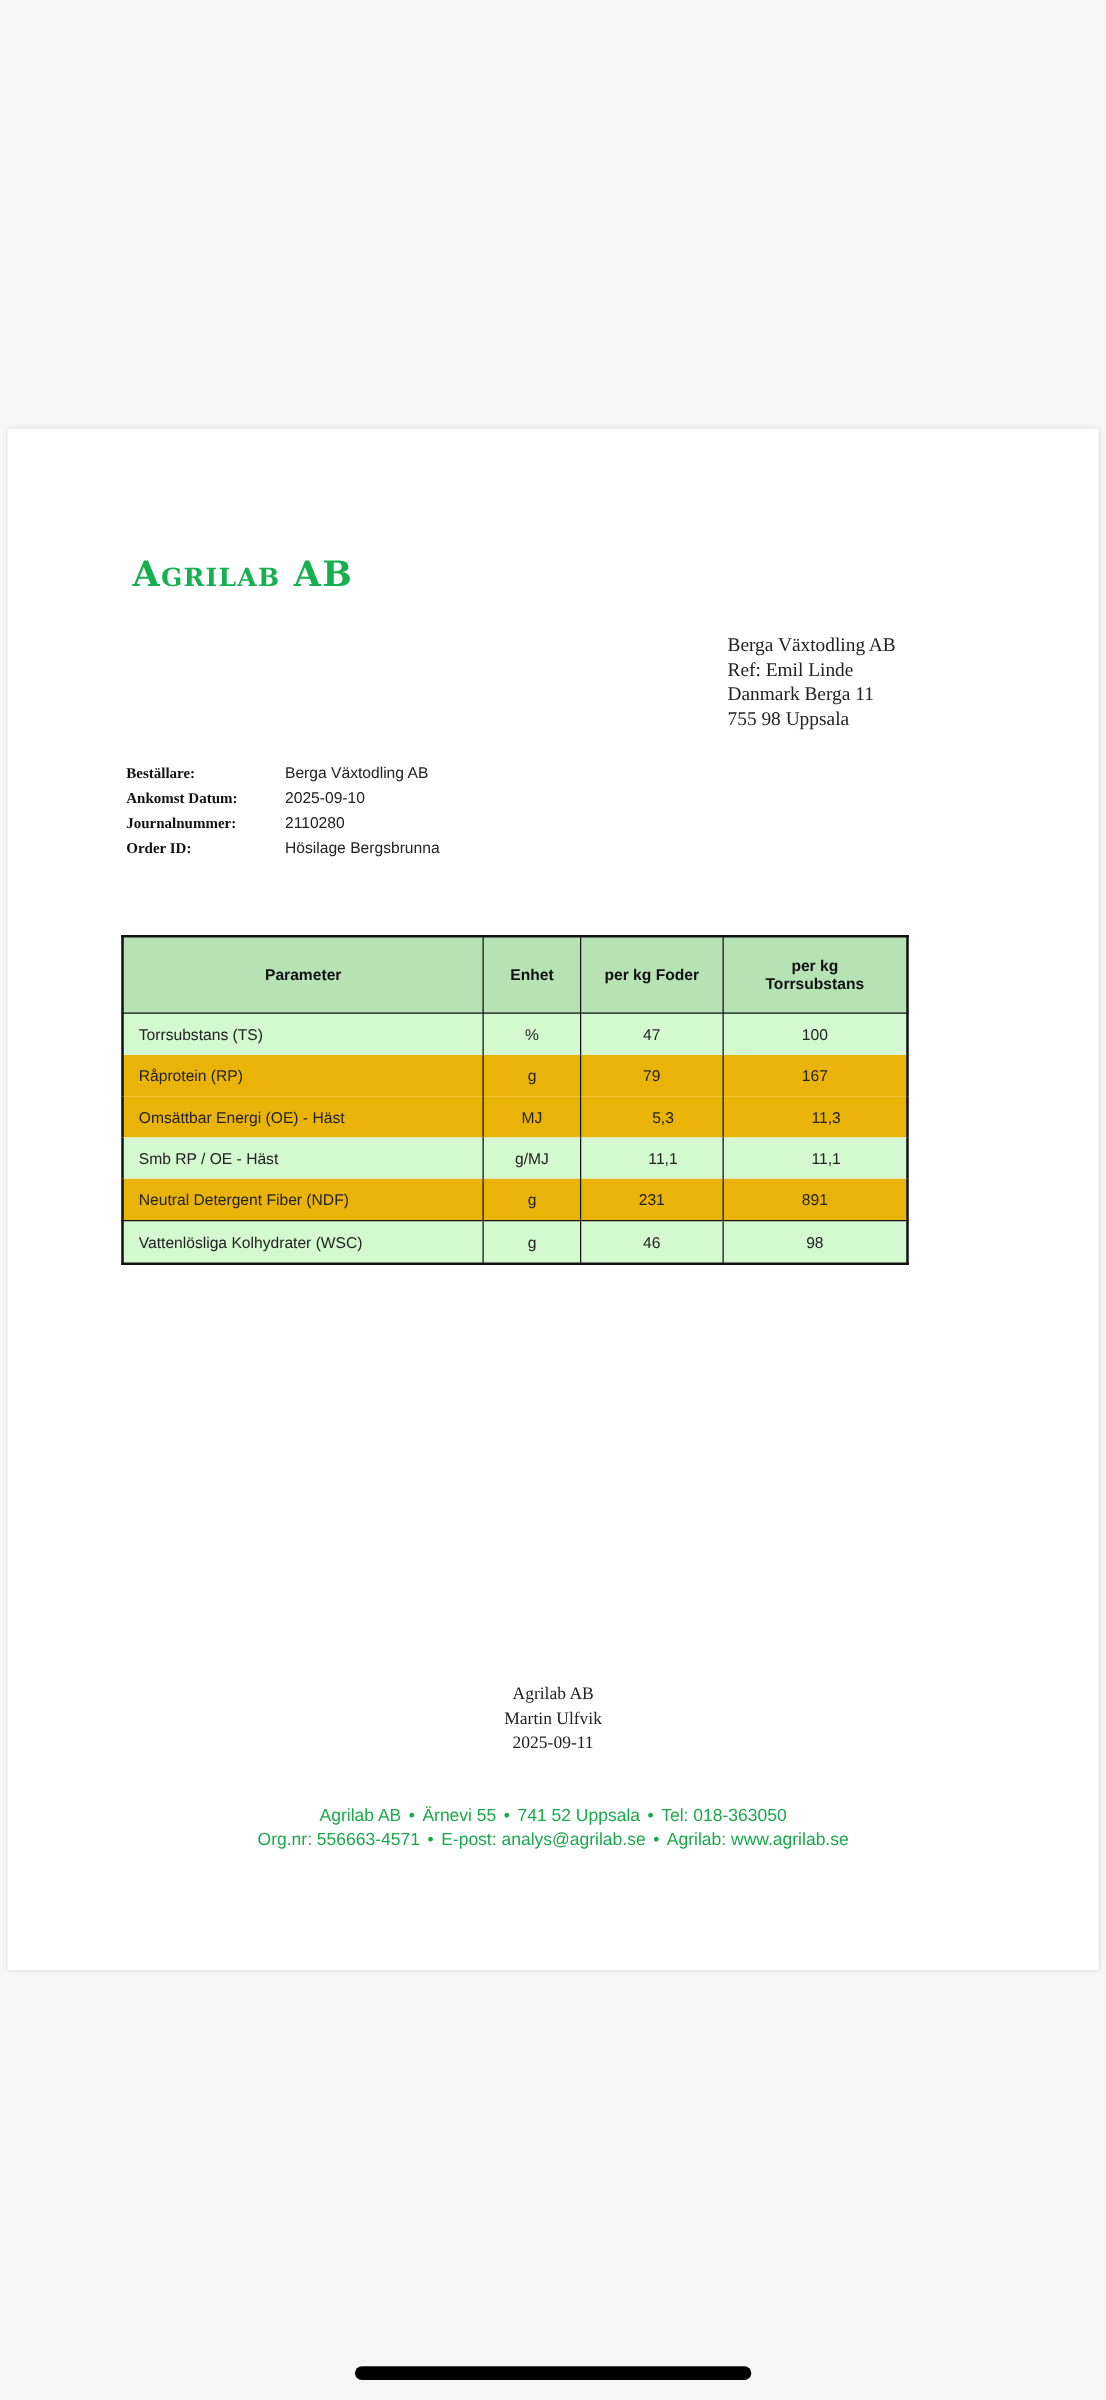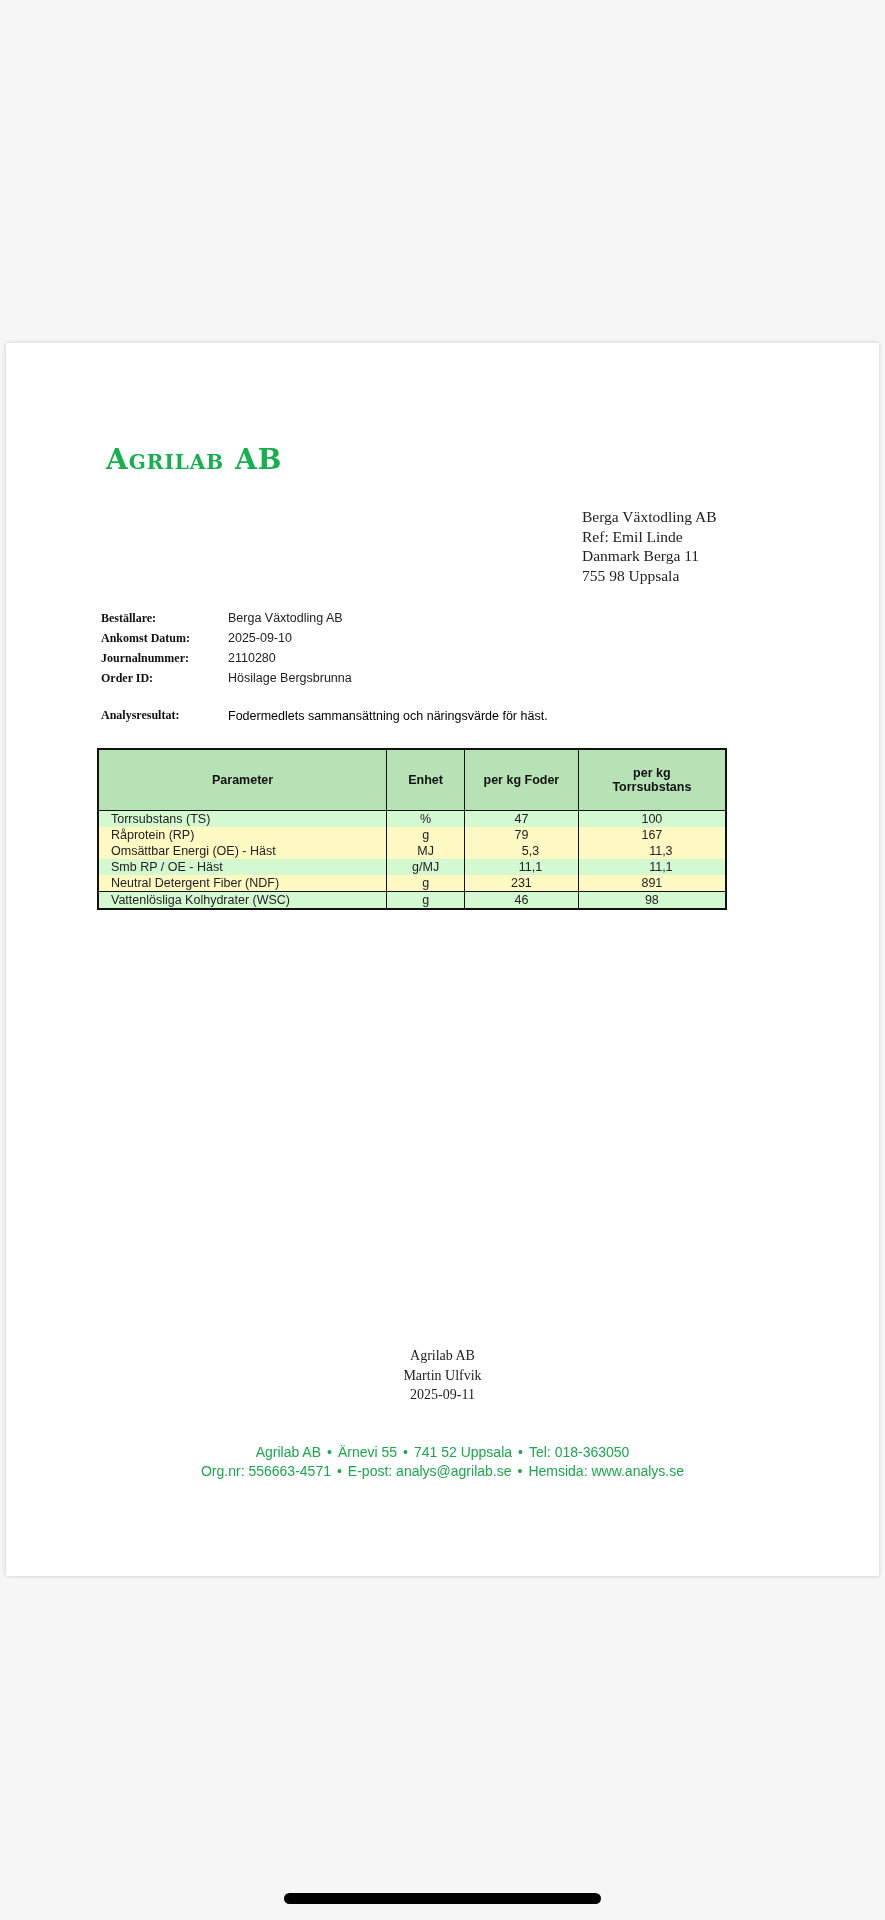--- a/index.html
+++ b/index.html
@@ -69,28 +69,28 @@
     table.results th {
       background: #b6e2b6;
       font-weight: bold;
       font-size: 12.5px;
       height: 18px;
       padding: 16px;
       border: 1.5px solid #111;
       color: #111;
     }
     table.results td {
-      height: 16px;
+      height: 33px;
       padding: 0;
       border-left: 1.5px solid #111;
       border-right: 1.5px solid #111;
       margin-top: 32px;
     }
     table.results tr.even td { background: #d4f8d0; }
-    table.results tr.odd td { background: #fef9c3; }
+    table.results tr.odd td { background: #eab308; }
     table.results tr.last td { border-top: 1.5px solid #111; }
     td.param { padding-left: 12px !important; text-align: left; }
     td.unit { text-align: center; }
     td.num { text-align: center; }
     td.num.dec span { display: inline-block; padding-left: 18px; }
     .signature {
       position: absolute;
       left: 0; width: 873px; top: 1003px;
       text-align: center;
       font-family: "Liberation Serif", serif;
@@ -141,24 +141,20 @@
     <div class="meta-row">
       <span class="meta-label">Journalnummer:</span>
       <span class="meta-value">2110280</span>
     </div>
     <div class="meta-row">
       <span class="meta-label">Order ID:</span>
       <span class="meta-value">Hösilage Bergsbrunna</span>
     </div>
   </div>
 
-  <div class="analysis">
-    <span class="meta-label">Analysresultat:</span>
-    <span class="meta-value">Fodermedlets sammansättning och näringsvärde för häst.</span>
-  </div>
 
   <table class="results">
     <colgroup>
       <col style="width:290px">
         <col style="width:78px">
         <col style="width:114px">
         <col style="width:148px">
     </colgroup>
     <thead>
       <tr>
@@ -212,18 +208,18 @@
     <div>Agrilab AB</div>
     <div>Martin Ulfvik</div>
     <div>2025-09-11</div>
   </div>
 
   <div class="footer">
     <div>
       <span>Agrilab AB</span><span class="sep">•</span><span>Ärnevi 55</span><span class="sep">•</span><span>741 52 Uppsala</span><span class="sep">•</span><span>Tel: 018-363050</span>
     </div>
     <div>
-      <span>Org.nr: 556663-4571</span><span class="sep">•</span><span>E-post: analys@agrilab.se</span><span class="sep">•</span><span>Hemsida: www.analys.se</span>
+      <span>Org.nr: 556663-4571</span><span class="sep">•</span><span>E-post: analys@agrilab.se</span><span class="sep">•</span><span>Agrilab: www.agrilab.se</span>
     </div>
   </div>
 </div>
 
 <div class="home-indicator"></div>
 
 </body></html>

